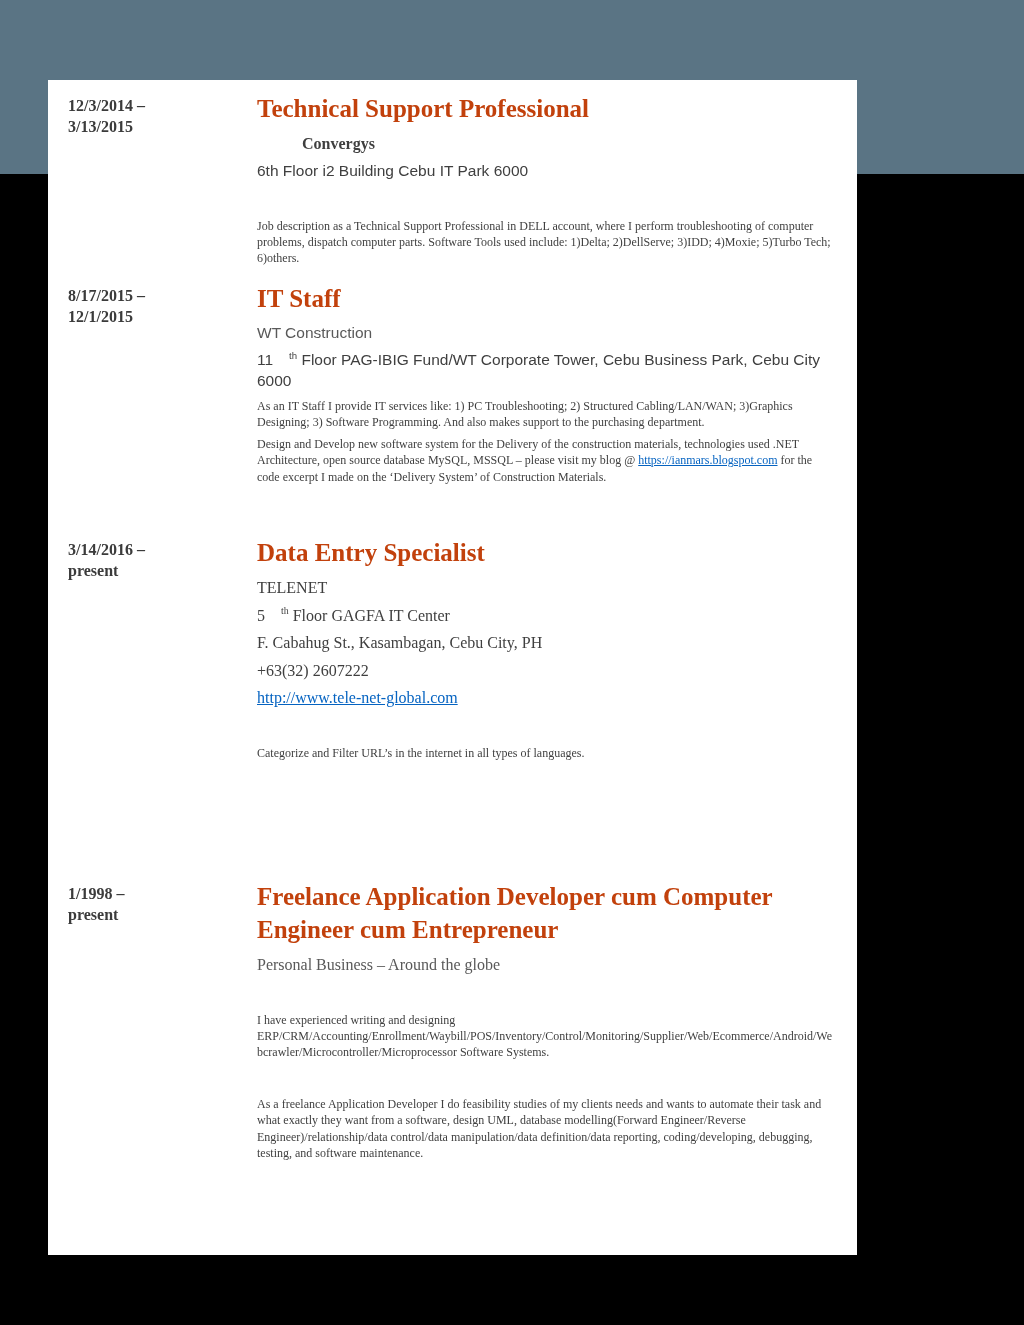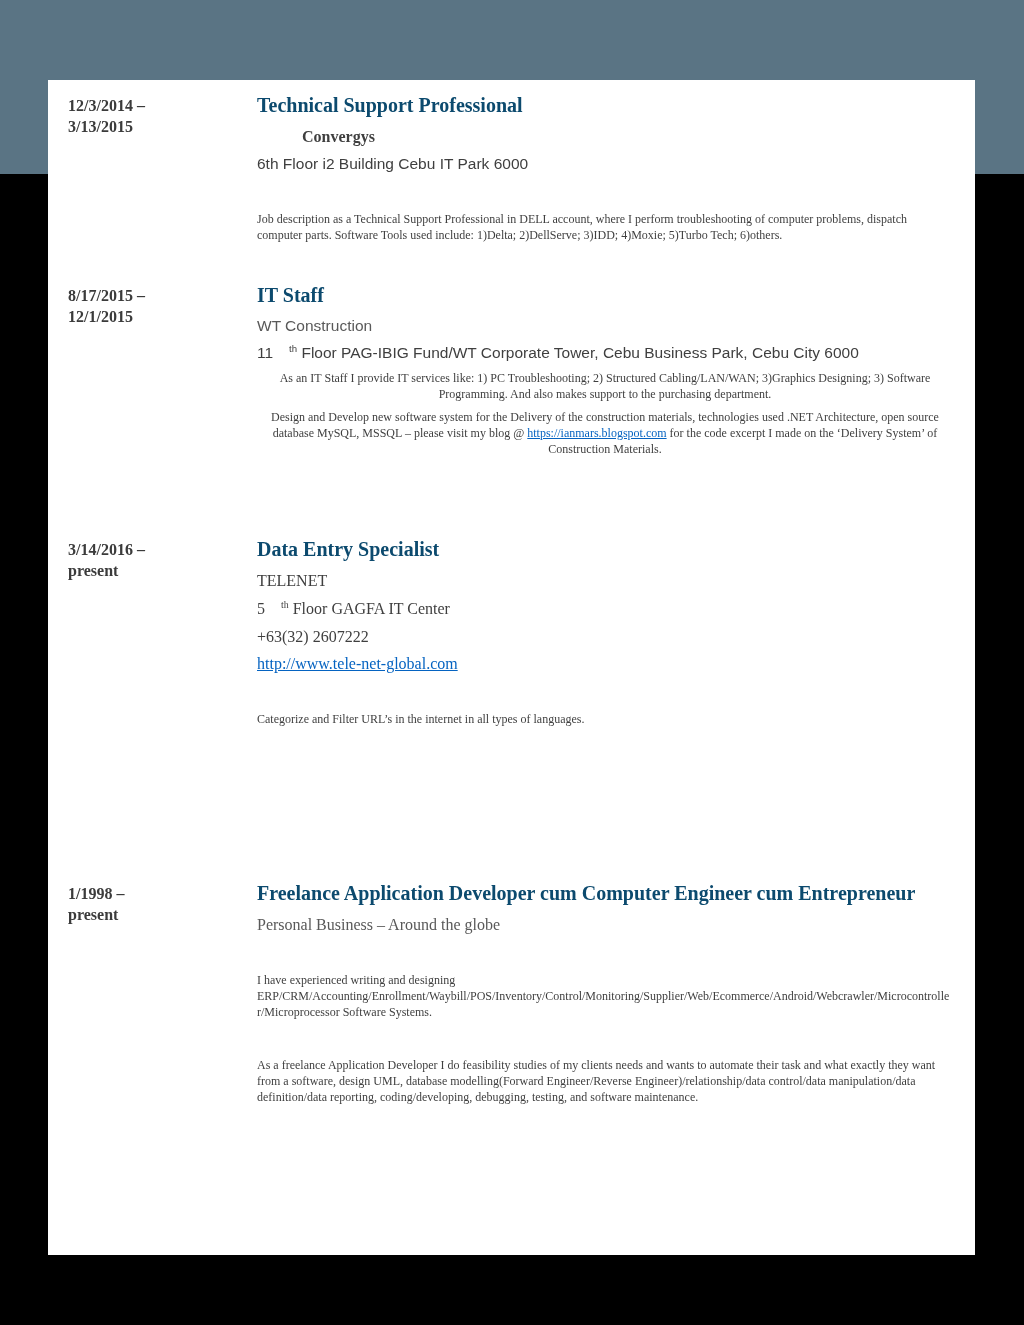--- a/index.html
+++ b/index.html
@@ -10,59 +10,59 @@
     font-family: "Liberation Serif", serif;
     overflow: hidden;
   }
   .band {
     position: absolute; top: 0; left: 0;
     width: 1024px; height: 174px;
     background: #5a7484;
   }
   .paper {
     position: absolute; top: 80px; left: 48px;
-    width: 927px; height: 1175px;
+    width: 809px; height: 1175px;
     background: #ffffff;
     padding: 12px 20px 0 20px;
   }
   .entry { display: flex; align-items: flex-start; }
   .entry-1 { min-height: 190px; }
   .entry-2 { min-height: 254px; }
   .entry-3 { min-height: 344px; }
   .entry-4 { min-height: 345px; }
   .date-col {
     flex: 0 0 189px; width: 189px;
     font-weight: bold; font-size: 16px; line-height: 21px;
     color: #3b3b3b;
     white-space: pre-line;
     padding-top: 3px;
   }
   .body-col { flex: 1 1 auto; min-width: 0; padding-right: 2px; }
   .job-title {
     font-family: "Liberation Serif", serif;
-    font-weight: bold; font-size: 20px; line-height: 1.32;
-    color: #0c4a6e;
+    font-weight: bold; font-size: 25px; line-height: 1.32;
+    color: #c2410c;
     margin: 0 0 8px 0;
   }
   .line {
     font-size: 16px; line-height: 1.35;
     color: #3f3f3f;
     margin: 0 0 6px 0;
   }
   .sans { font-family: "Liberation Sans", sans-serif; font-size: 15.5px; }
   .bold { font-weight: bold; margin-left: 45px; }
   .gray { color: #595959; }
   .para {
     font-size: 12px; line-height: 1.35;
     color: #3f3f3f;
     overflow-wrap: anywhere;
     margin: 0;
   }
   .gap-lg { margin-top: 36px; }
-  .gap-sm { margin-top: 6px; text-align: center; }
+  .gap-sm { margin-top: 6px; }
   sup { font-size: 0.62em; vertical-align: super; line-height: 0; padding-left: 16px; }
   a.link {
     color: #0563c1;
     text-decoration: underline;
     cursor: pointer;
     overflow-wrap: anywhere;
     margin-top: 48px;
   }
 </style>
 </head>
@@ -95,20 +95,21 @@
     </div>
   </div>
 
   <div class="entry entry-3">
     <div class="date-col">3/14/2016 –
 present</div>
     <div class="body-col">
       <h2 class="job-title">Data Entry Specialist</h2>
       <div class="line">TELENET</div>
       <div class="line"><span>5</span><sup>th</sup><span> Floor GAGFA IT Center</span></div>
+      <div class="line">F. Cabahug St., Kasambagan, Cebu City, PH</div>
       <div class="line">+63(32) 2607222</div>
       <div class="line"><a class="link">http://www.tele-net-global.com</a></div>
       <p class="para gap-lg">Categorize and Filter URL’s in the internet in all types of languages.</p>
     </div>
   </div>
 
   <div class="entry entry-4">
     <div class="date-col">1/1998 –
 present</div>
     <div class="body-col">

